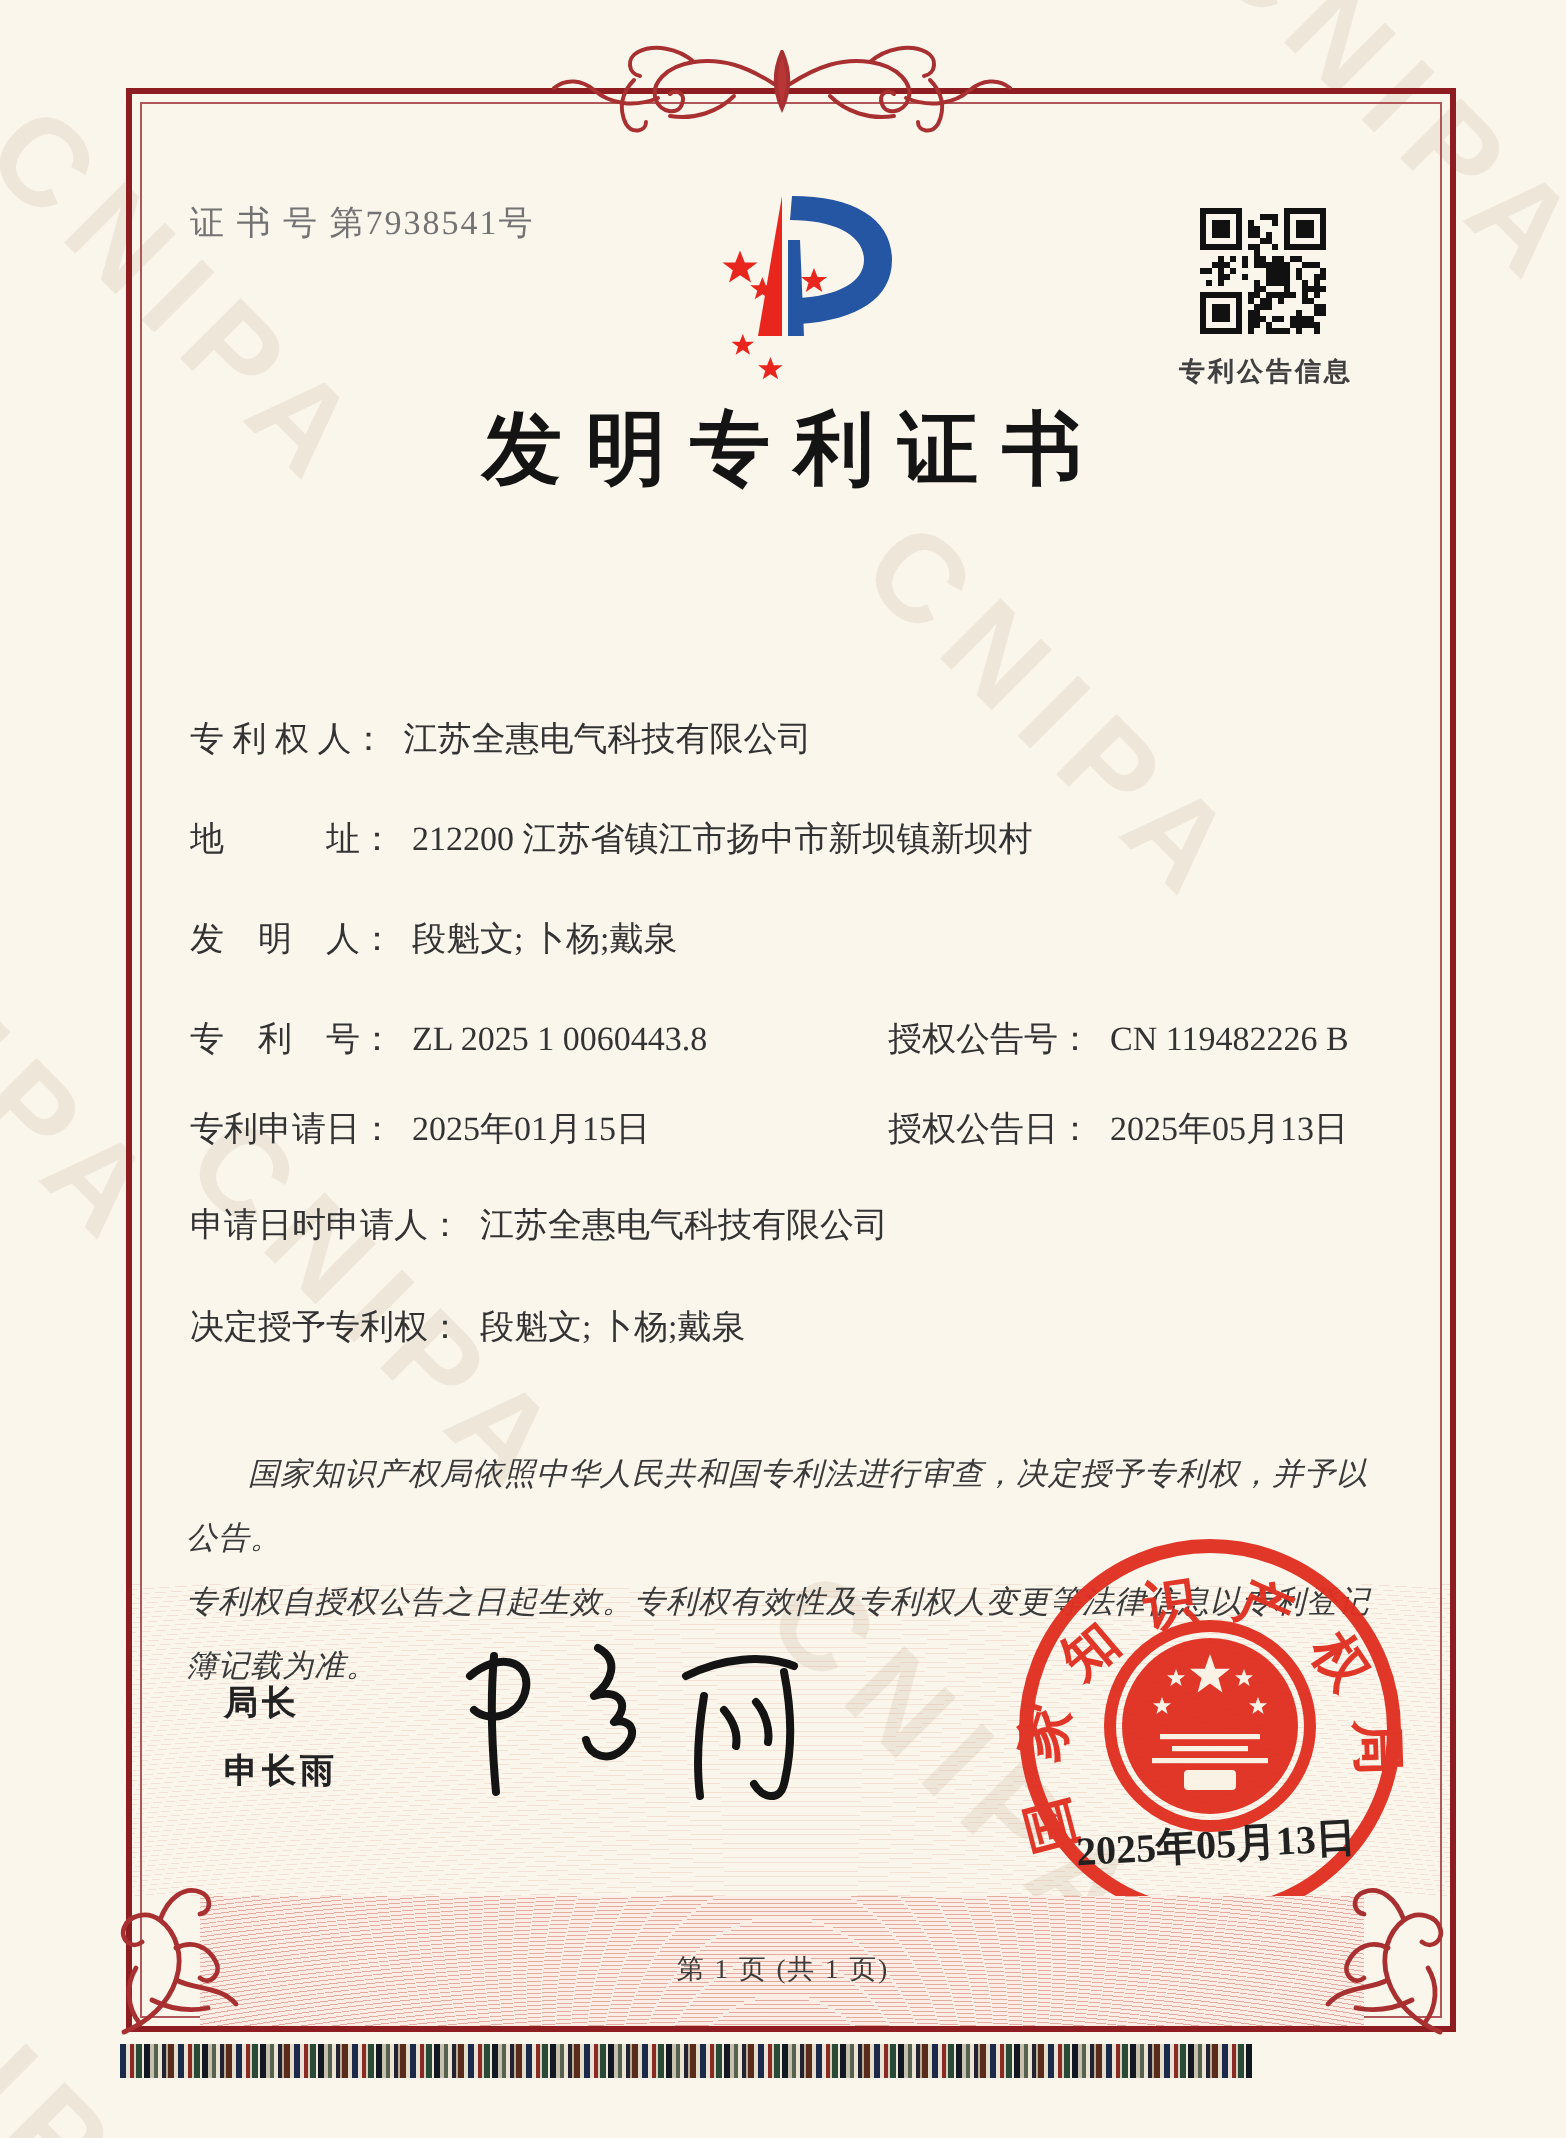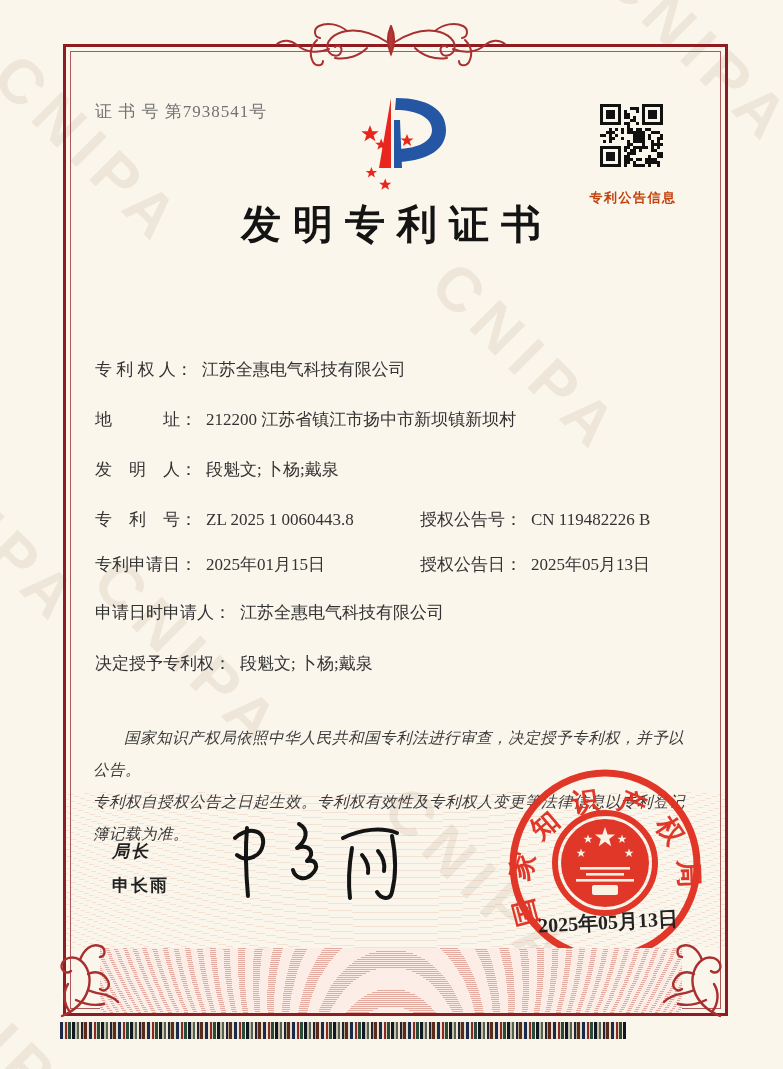--- a/index.html
+++ b/index.html
@@ -10,34 +10,34 @@
       font-size:62px;letter-spacing:10px;color:rgba(172,150,116,0.16);
       transform:rotate(45deg);transform-origin:left top;white-space:nowrap;pointer-events:none;}
   
   .frame-outer{position:absolute;left:63px;top:44px;width:665px;height:972px;
       border:3px solid #8e1d22;box-sizing:border-box;}
   .frame-inner{position:absolute;left:70px;top:51px;width:651px;height:958px;
       border:1px solid #b0575a;box-sizing:border-box;}
   .cert-no{position:absolute;left:95px;top:100px;font-size:17px;color:#737373;letter-spacing:1px;}
   .logo{position:absolute;left:334px;top:96px;}
   .qr-wrap{position:absolute;left:588px;top:104px;width:90px;text-align:center;}
-  .qr-label{margin-top:19px;font-size:13px;color:#c2410c;letter-spacing:1.5px;font-weight:bold;}
+  .qr-label{margin-top:7px;font-size:13px;color:#404040;letter-spacing:1.5px;font-weight:bold;}
   .title{position:absolute;left:0;top:197px;width:782px;text-align:center;
       font-size:40px;font-weight:bold;color:#141414;letter-spacing:12px;text-indent:12px;}
   
   .row{position:absolute;left:95px;width:620px;font-size:17px;color:#333;white-space:nowrap;}
   .lab{margin-right:9px;}
-  .rcol{position:absolute;left:325px;top:0;white-space:nowrap;}
+  .rcol{position:absolute;left:349px;top:0;white-space:nowrap;}
   
   .notice{position:absolute;left:93px;top:722px;width:602px;font-size:15.5px;line-height:32px;
       color:#3a3a3a;font-style:italic;letter-spacing:0.5px;}
   .notice .l1{text-indent:31px;}
   
   .sig-title{position:absolute;left:112px;top:840px;font-family:"Liberation Sans","DejaVu Sans",sans-serif;
-      font-weight:600;font-size:17px;color:#222;letter-spacing:2px;font-style:italic;}
+      font-weight:600;font-size:17px;color:#222;letter-spacing:2px;}
   .sig-name{position:absolute;left:112px;top:874px;font-family:Liberation Serif, serif;
       font-weight:600;font-size:17px;color:#222;letter-spacing:2px;}
   .sig-hand{position:absolute;left:215px;top:808px;}
   
   .seal{position:absolute;left:505px;top:765px;opacity:0.96;}
   
   .wave-faint{position:absolute;left:66px;top:792px;width:659px;height:156px;pointer-events:none;
       background:repeating-radial-gradient(ellipse 1500px 500px at 50% 360%,
         rgba(216,150,130,0.22) 0 1px, rgba(0,0,0,0) 1px 7px);}
   .pink-band{position:absolute;left:100px;top:948px;width:582px;height:65px;
@@ -311,20 +311,21 @@
           <rect x="-19" y="8" width="38" height="2.6"></rect>
           <rect x="-29" y="14" width="58" height="2.6"></rect>
           <rect x="-13" y="20" width="26" height="10" rx="2"></rect>
         </g>
       </g>
       <text y="64" text-anchor="middle" font-size="20" font-weight="bold" fill="#1a1a1a" transform="rotate(-3)" font-family="Liberation Serif, serif">2025年05月13日</text>
     </g>
   </svg>
 
   <div class="pink-band"></div>
+  <div class="page-foot">第 1 页 (共 1 页)</div>
 
   <svg class="fl" style="left:52px;top:940px" width="72" height="82" viewBox="0 0 72 82">
     <g stroke="#a83030" fill="none" stroke-width="2.4" stroke-linecap="round">
       <path d="M10,76 C22,71 32,62 36,50 C40,38 36,26 28,20 C21,15 12,18 10,24 C8,30 14,35 19,31"></path>
       <path d="M36,50 C46,55 58,53 66,62"></path>
       <path d="M28,20 C32,9 40,3 48,6 C54,8 54,16 48,17"></path>
       <path d="M36,34 C44,30 52,33 56,41 C59,47 53,53 48,49"></path>
       <path d="M16,44 C11,52 11,63 18,72"></path>
       <path d="M24,60 C32,64 42,66 52,64"></path>
     </g>

